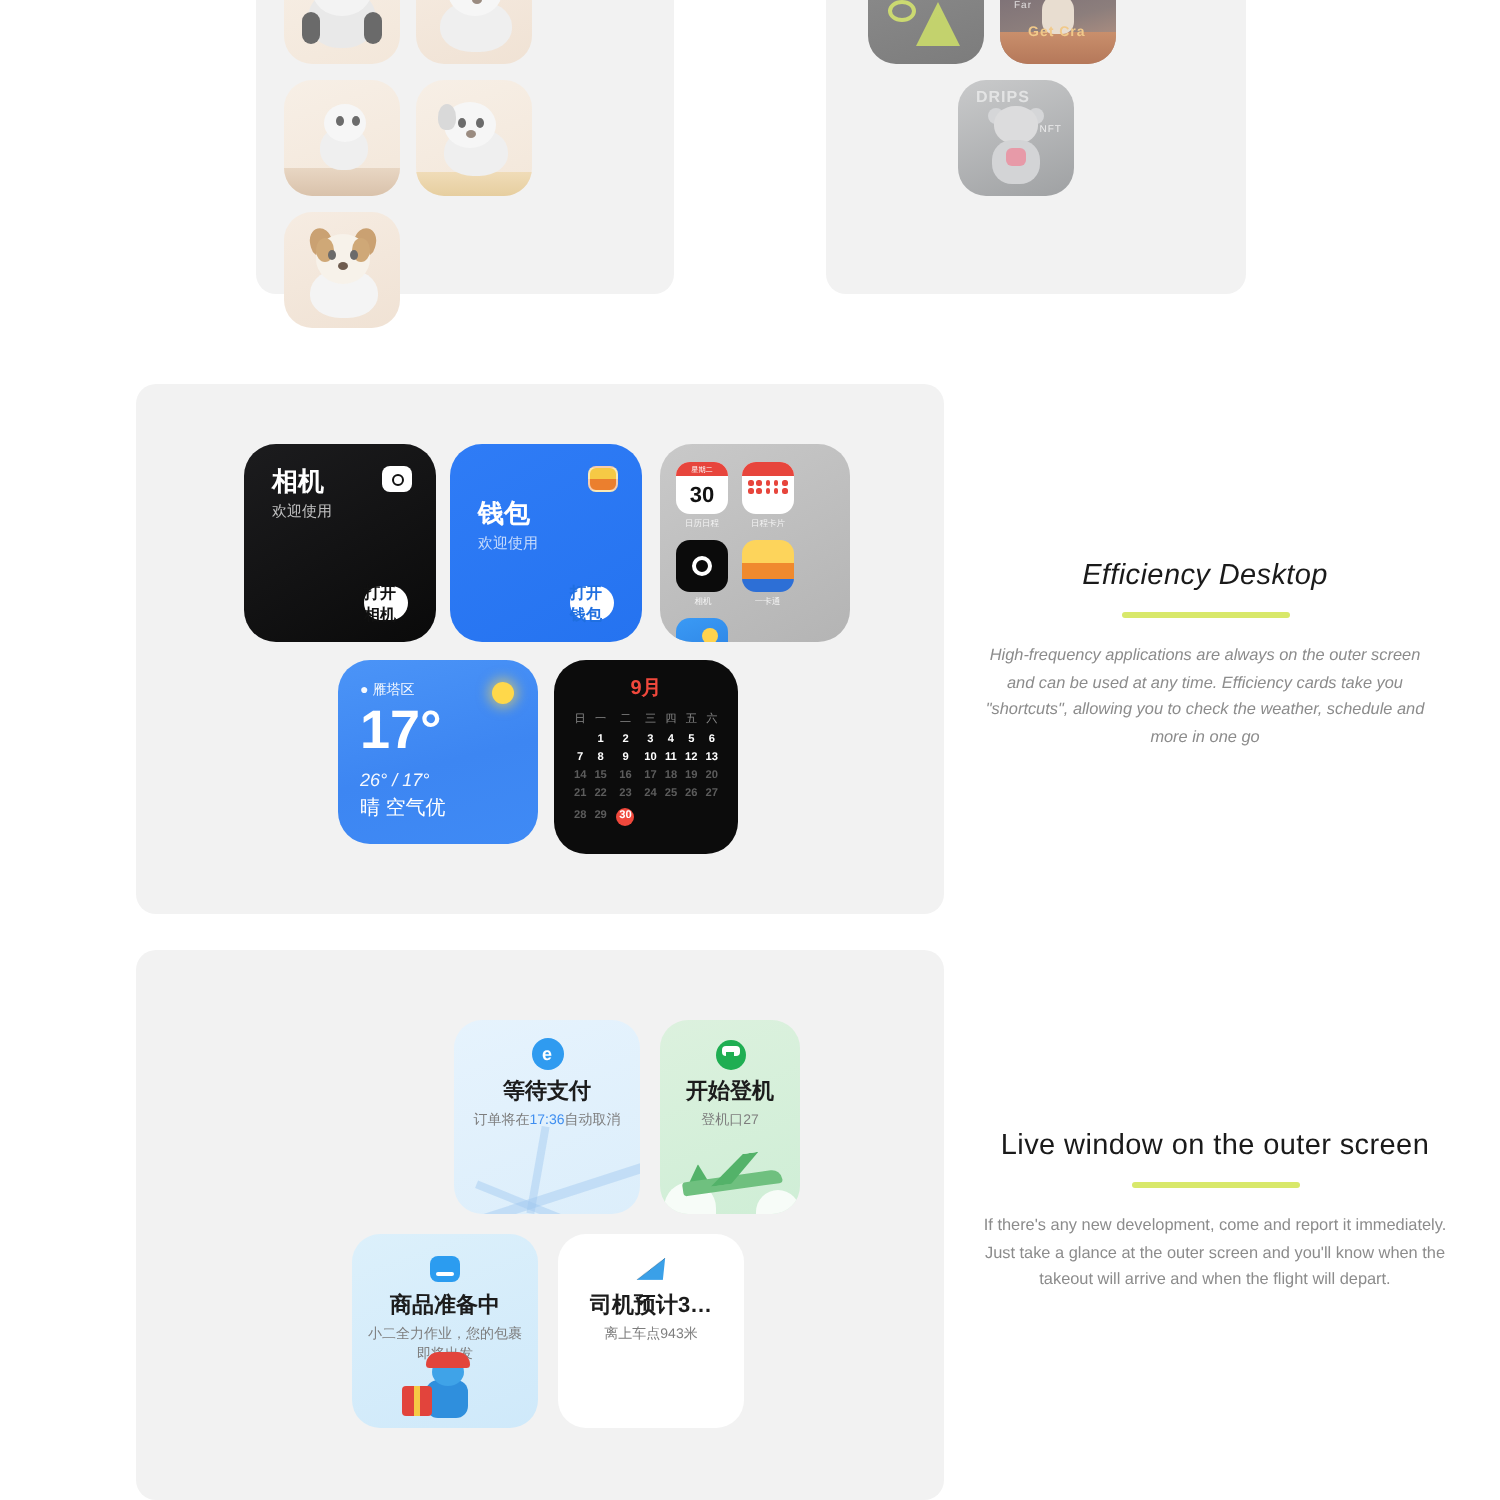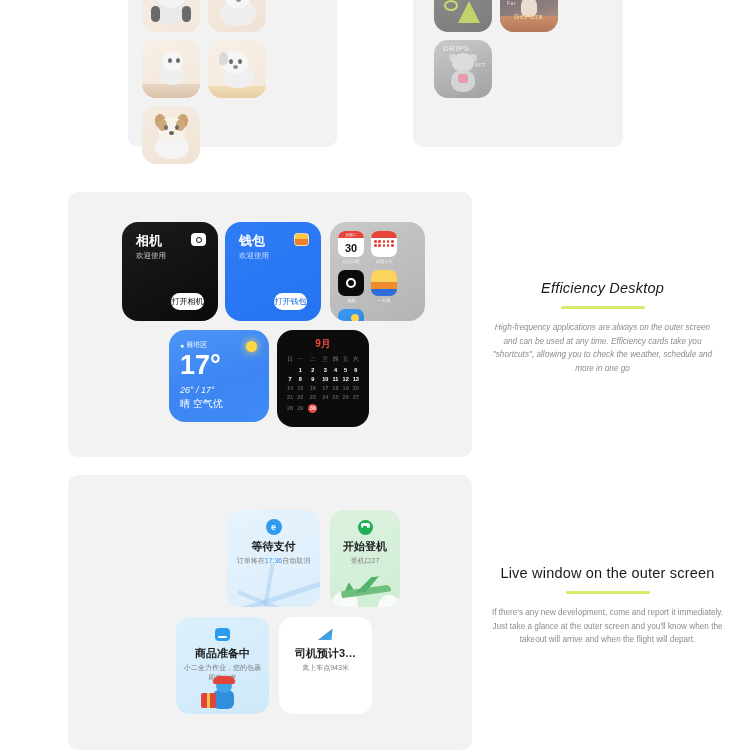--- a/index.html
+++ b/index.html
@@ -31,21 +31,21 @@
     width: 58px; height: 58px;
     border-radius: 14px;
     position: relative;
     overflow: hidden;
     display: flex; align-items: flex-end; justify-content: center;
   }
   .st-cream { background: linear-gradient(160deg,#f7efe6,#f3e7da); }
   .st-cream2 { background: linear-gradient(160deg,#f6ece2,#f0e2d4); }
   .st-dark { background: linear-gradient(160deg,#8e8e8e,#7c7c7c); }
   .st-dusk { background: linear-gradient(165deg,#6e6472,#8c7e7c 60%,#c79b84); }
-  .st-silver { background: linear-gradient(160deg,#c9cacb,#9fa1a3); }
+  .st-silver { background: linear-gradient(160deg,#c9cacb,#9fa1a3); margin-left: 45px; }
   
   .panda-body { width:34px;height:30px;background:#e9e9e9;border-radius:50% 50% 46% 46%;bottom:8px;left:12px;position:absolute;}
   .panda-head { width:30px;height:26px;background:#f3f3f3;border-radius:50%;bottom:24px;left:14px;position:absolute;}
   .panda-arm { width:9px;height:16px;background:#6a6a6a;border-radius:6px;position:absolute;bottom:10px;}
   
   .pet-body { position:absolute; background:#efefef; border-radius:50% 50% 45% 45%; }
   .pet-head { position:absolute; background:#f6f6f6; border-radius:50%; }
   .pet-ear  { position:absolute; border-radius:50% 50% 40% 40%; }
   .pet-eye  { position:absolute; background:#6b6b6b; border-radius:50%; width:4px;height:5px;}
   .pet-nose { position:absolute; background:#9a8b80; border-radius:50%; width:5px;height:4px;}
@@ -71,25 +71,25 @@
     background: linear-gradient(150deg,#1c1c1e,#0a0a0a);
     color: #fff;
   }
   .w-wallet {
     background: linear-gradient(150deg,#2f7cf6,#2573f0);
     color: #fff;
   }
   .w-title { font-size: 13px; font-weight: 700; line-height: 1; }
   .w-sub { font-size: 7.5px; opacity:.72; margin-top: 4px; }
   .w-pill {
-    position: absolute; left: 8px; right: 14px; bottom: 11px;
+    position: absolute; left: 19px; right: 14px; bottom: 11px;
     height: 17px; border-radius: 9px;
     background: #ffffff;
     display: flex; align-items: center; justify-content: center;
-    font-size: 8px; font-weight: 400; margin-left: 41px;
+    font-size: 8px; font-weight: 700; margin-left: 41px;
   }
   .w-pill.dark-txt { color:#111; }
   .w-pill.blue-txt { color:#1f6fe0; }
   .w-badge {
     position:absolute; top:11px; right:12px;
     width: 15px; height: 13px; border-radius: 4px;
     display:flex;align-items:center;justify-content:center;
   }
   .cam-badge { background:#fff; }
   .cam-badge .lens { width:6px;height:6px;border-radius:50%;border:1.6px solid #111; }
@@ -290,21 +290,21 @@
       <div class="w-title">相机</div>
       <div class="w-sub">欢迎使用</div>
     </div>
     <div class="w-badge cam-badge">
       <div class="lens"></div>
     </div>
     <div class="w-pill dark-txt">打开相机</div>
   </div>
 
   <div class="widget w-wallet" style="left:225px; top:222px; width:96px; height:99px;">
-    <div style="padding:12px 0 0 14px;">
+    <div style="padding:28px 0 0 14px;">
       <div class="w-title">钱包</div>
       <div class="w-sub">欢迎使用</div>
     </div>
     <div class="w-badge wal-badge"></div>
     <div class="w-pill blue-txt">打开钱包</div>
   </div>
 
   <div class="widget w-folder" style="left:330px; top:222px; width:95px; height:99px;">
     <div class="folder-grid">
       <div class="fold-item">

